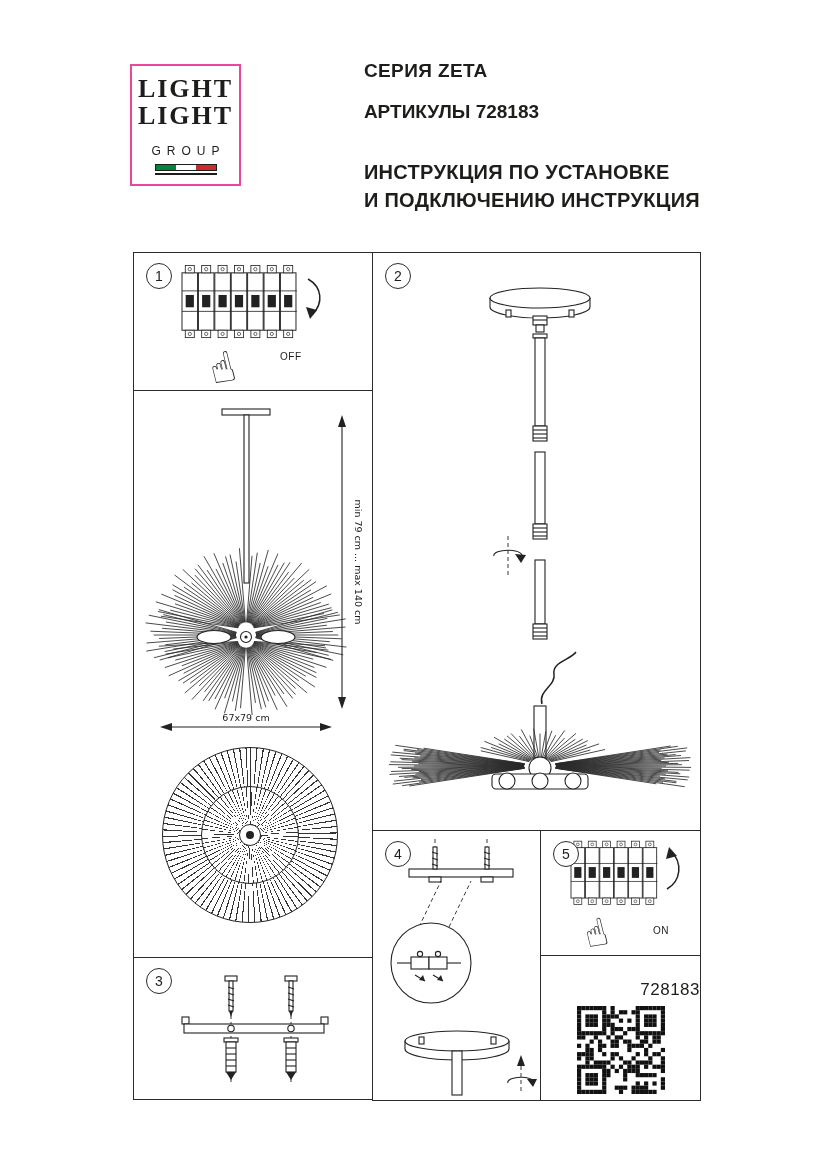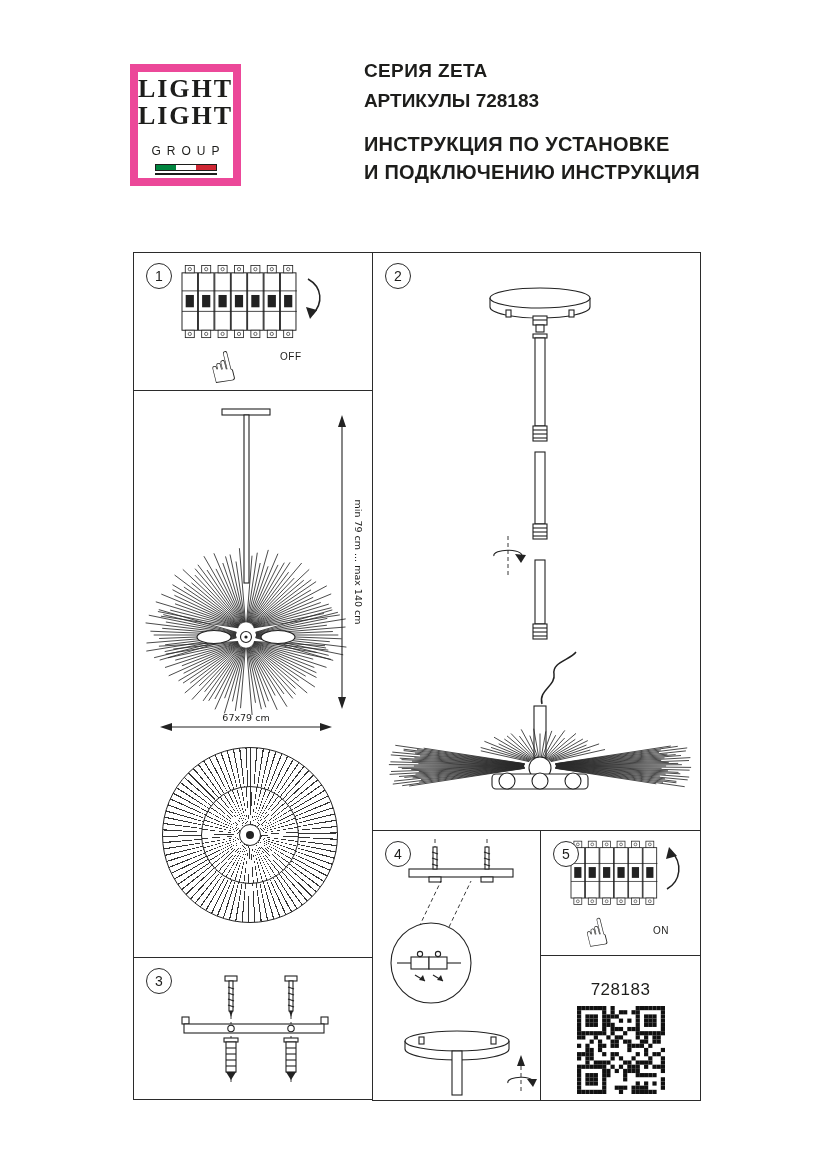--- a/index.html
+++ b/index.html
@@ -1,33 +1,33 @@
 <!DOCTYPE html>
 <html><head>
 <meta charset="utf-8">
 <style>
   *{margin:0;padding:0;box-sizing:border-box}
   html,body{background:#fff}
   .sheet{position:relative;width:826px;height:1171px;background:#fff;overflow:hidden;
          font-family:"Liberation Sans",sans-serif;color:#1d1d1b}
 
   
-  .logo{position:absolute;left:130px;top:64px;width:111px;height:122px;border:8px solid #ec4899;
+  .logo{position:absolute;left:130px;top:64px;width:111px;height:122px;border:2px solid #ec4899;
         display:flex;flex-direction:column;align-items:center;justify-content:center}
   .logo .l1,.logo .l2{font-family:"Liberation Serif",serif;font-weight:700;font-size:26px;
         letter-spacing:2px;line-height:1.04}
   .logo .l3{font-size:12px;letter-spacing:6px;margin-top:15px;text-indent:6px}
   .flag{margin-top:6px;width:62px;height:7px;display:flex;border:1px solid #1d1d1b}
   .flag span{flex:1}
   .flag-underline{width:62px;height:2px;background:#1d1d1b;margin-top:2px}
 
   .hdr{position:absolute;right:126px;top:60px;text-align:left}
   .hdr .series{font-size:19px;font-weight:700;letter-spacing:.4px}
-  .hdr .article{font-size:19px;font-weight:700;margin-top:8px}
-  .hdr .title{font-size:20px;font-weight:700;margin-top:18px;line-height:1.4;letter-spacing:.3px}
+  .hdr .article{font-size:19px;font-weight:700;margin-top:19px}
+  .hdr .title{font-size:20px;font-weight:700;margin-top:35px;line-height:1.4;letter-spacing:.3px}
 
   
   .panel{position:absolute;border:1.3px solid #2b2b2b;background:#fff}
   #p1  {left:133px;top:252px;width:240px;height:139px}
   #plamp{left:133px;top:390px;width:240px;height:568px}
   #p3  {left:133px;top:957px;width:240px;height:143px}
   #p2  {left:372px;top:252px;width:329px;height:579px}
   #p4  {left:372px;top:830px;width:169px;height:271px}
   #p5  {left:540px;top:830px;width:161px;height:126px}
   #pqr {left:540px;top:955px;width:161px;height:146px}
@@ -62,21 +62,21 @@
             background:repeating-conic-gradient(#333 0 .8deg,#fff .8deg 4.2deg)}
   .tv-inner{position:absolute;left:50%;top:50%;width:98px;height:98px;transform:translate(-50%,-50%);
             border-radius:50%;border:1.3px solid #222;
             background:repeating-conic-gradient(from 2deg,#333 0 1deg,#fff 1deg 5.6deg)}
   .tv-hub{position:absolute;left:50%;top:50%;width:22px;height:22px;transform:translate(-50%,-50%);
           border-radius:50%;background:#fff;border:1.2px solid #222}
   .tv-dot{position:absolute;left:50%;top:50%;width:8px;height:8px;transform:translate(-50%,-50%);
           border-radius:50%;background:#222}
 
   
-  .qr-article{position:absolute;top:24px;width:100%;text-align:center;font-size:17px;letter-spacing:.5px}
+  .qr-article{position:absolute;top:24px;width:100%;text-align:right;font-size:17px;letter-spacing:.5px}
   .qrbox{position:absolute;left:50%;top:50px;transform:translateX(-50%);width:88px;height:88px}
 </style>
 </head>
 <body>
 
 <div class="sheet">
 
   <div class="logo">
     <div class="l1">LIGHT</div>
     <div class="l2">LIGHT</div>

